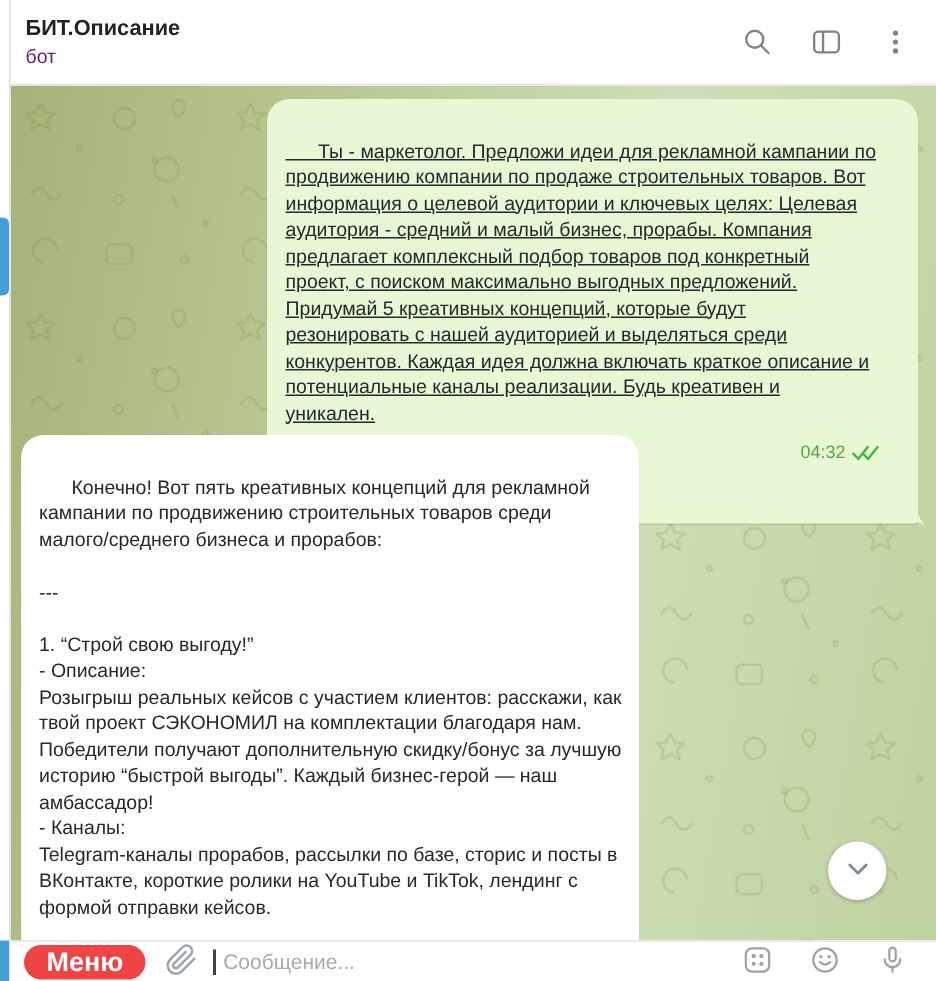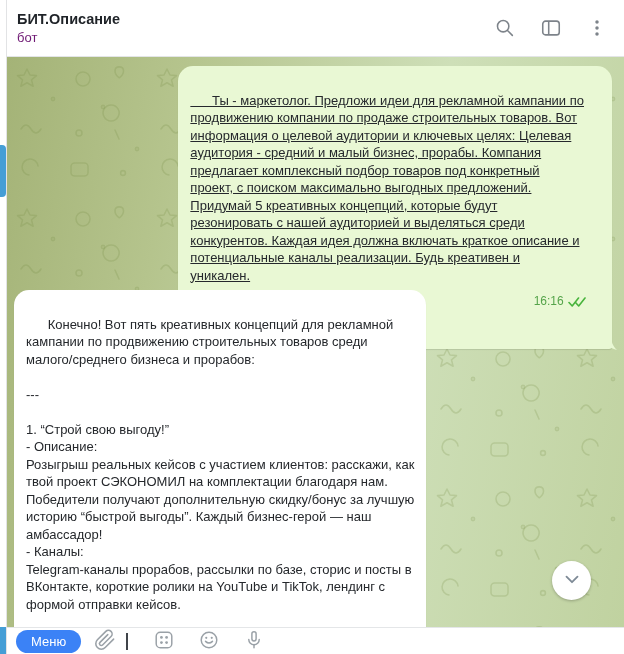--- a/index.html
+++ b/index.html
@@ -47,22 +47,22 @@
   .meta svg { display:block; }
 
   .fab { position:absolute; right:33px; top:504px; width:39px; height:39px; border-radius:50%;
          background:#ffffff; border:none; cursor:pointer; display:flex; align-items:center;
          justify-content:center; box-shadow:0 1px 3px rgba(0,0,0,0.25); color:#7e8a96; }
 
   
   .composer { position:absolute; left:7px; right:0; bottom:0; height:27px; background:#fff;
               border-top:1px solid #e4e6e8; display:flex; align-items:center;
               padding:0 17px 0 9px; z-index:5; }
-  .menu-btn { height:23px; padding:0 15px; border-radius:12px; background:#3b82f6; color:#fff;
-              font-weight:normal; font-size:13px; border:none; cursor:pointer; margin-right:12px;
+  .menu-btn { height:23px; padding:0 15px; border-radius:12px; background:#ef4444; color:#fff;
+              font-weight:bold; font-size:18px; border:none; cursor:pointer; margin-right:12px;
               font-family:inherit; }
   .attach-btn { background:none; border:none; padding:0; width:24px; height:24px; color:#9aa1a7;
                 cursor:pointer; margin-right:9px; display:flex; align-items:center; justify-content:center; }
   .caret { width:1.5px; height:17px; background:#40444a; margin-right:3px; flex:none; }
   .message-input { flex:1; border:none; outline:none; background:transparent; font-size:14px;
                    color:#2b2e33; font-family:inherit; min-width:0; }
   .message-input::placeholder { color:#a4abb1; }
   .comp-icon { background:none; border:none; padding:0; width:24px; height:24px; color:#9aa1a7;
                cursor:pointer; margin-left:21px; display:flex; align-items:center; justify-content:center; }
 </style>
@@ -139,21 +139,21 @@
 информация о целевой аудитории и ключевых целях: Целевая
 аудитория - средний и малый бизнес, прорабы. Компания
 предлагает комплексный подбор товаров под конкретный
 проект, с поиском максимально выгодных предложений.
 Придумай 5 креативных концепций, которые будут
 резонировать с нашей аудиторией и выделяться среди
 конкурентов. Каждая идея должна включать краткое описание и
 потенциальные каналы реализации. Будь креативен и
 уникален.</span>
       <span class="meta">
-        <span>16:16</span>
+        <span>04:32</span>
         <span>
           <svg width="18" height="11" viewBox="0 0 18 11" fill="none" stroke="#48b43c" stroke-width="1.6" stroke-linecap="round" stroke-linejoin="round">
             <path d="M1 5.5l3.2 3.5L10.5 1"></path>
               <path d="M7.5 5.5l3.2 3.5L17 1"></path>
           </svg>
         </span>
       </span>
       <svg class="tail" width="13" height="17" viewBox="0 0 13 17">
         <path d="M0 0v8c0 4.5 3.5 7.5 10 9-4.5-4-6-8.5-6-17z" fill="#e9f8d4"></path>
       </svg>
@@ -193,20 +193,21 @@
   <footer class="composer">
     <button class="menu-btn">Меню</button>
     <button class="attach-btn">
       <span>
         <svg width="22" height="22" viewBox="0 0 24 24" fill="none" stroke="currentColor" stroke-width="1.7" stroke-linecap="round" stroke-linejoin="round">
           <path d="M21.4 11.05l-9.19 9.19a6 6 0 0 1-8.49-8.49l9.19-9.19a4 4 0 0 1 5.66 5.66l-9.2 9.19a2 2 0 0 1-2.83-2.83l8.49-8.48"></path>
         </svg>
       </span>
     </button>
     <span class="caret"></span>
+    <input class="message-input" type="text" placeholder="Сообщение..." style="">
     <button class="comp-icon">
       <span>
         <svg width="22" height="22" viewBox="0 0 24 24" fill="none" stroke="currentColor" stroke-width="1.6">
           <rect x="3.5" y="3.5" width="17" height="17" rx="4.5"></rect>
           <g fill="currentColor" stroke="none">
             <circle cx="9.2" cy="9.2" r="1.5"></circle>
               <circle cx="14.8" cy="9.2" r="1.5"></circle>
             <circle cx="9.2" cy="14.8" r="1.5"></circle>
               <circle cx="14.8" cy="14.8" r="1.5"></circle>
           </g>

